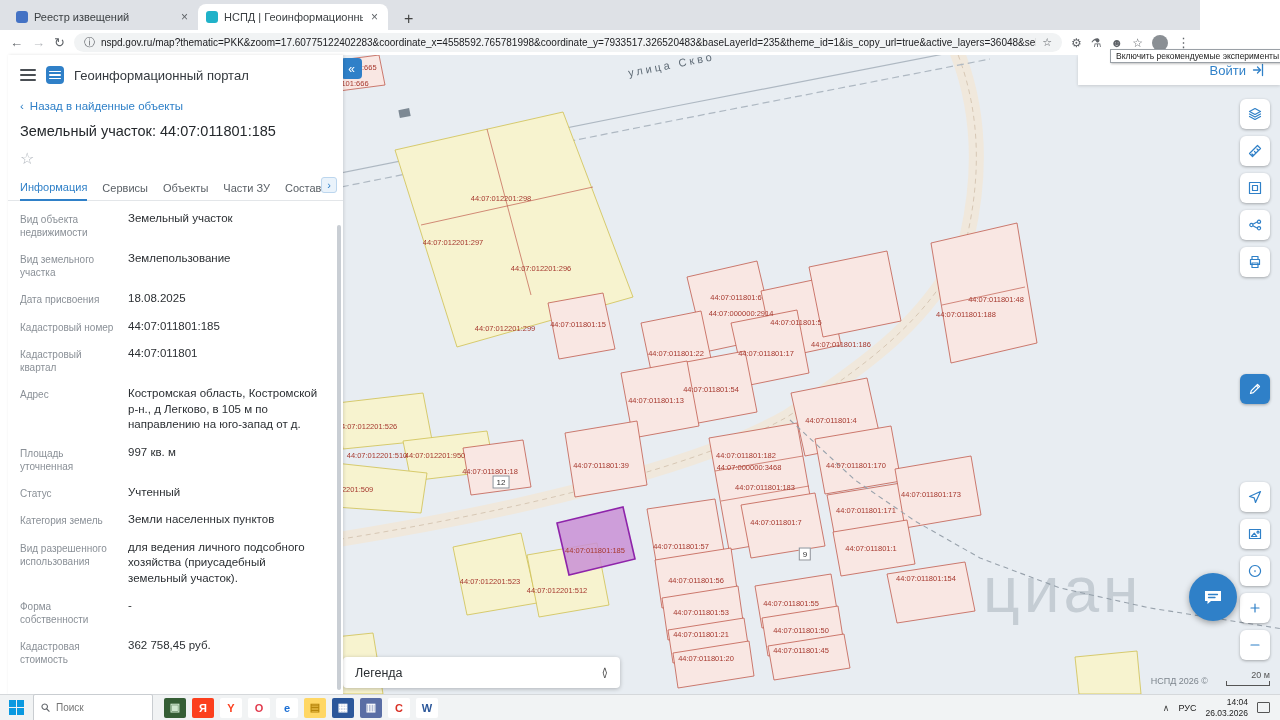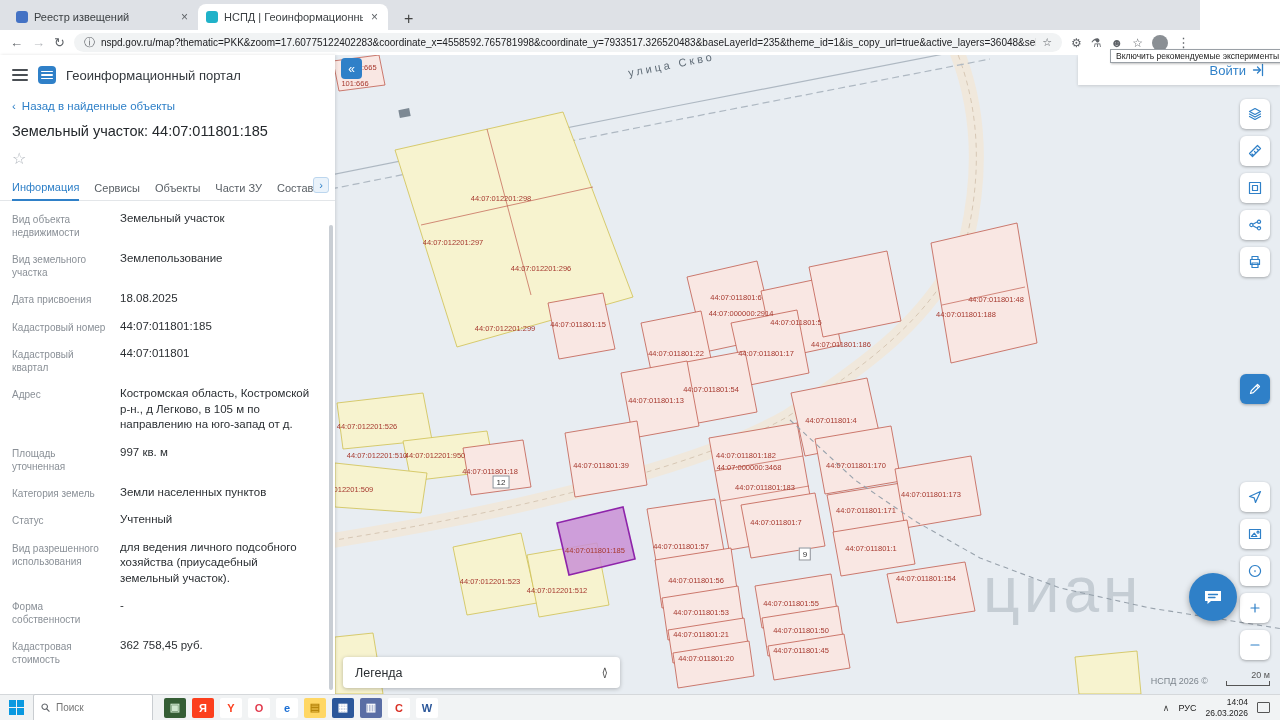--- a/index.html
+++ b/index.html
@@ -22,21 +22,21 @@
 #urlpill .sicon{color:#5f6368;font-size:11px}
 #addricons{display:flex;align-items:center;gap:9px}
 .aicon{color:#5f6368;font-size:12px}
 .avatar{width:16px;height:16px;border-radius:50%;background:#8a8f94}
 .kebab{color:#5f6368;font-size:13px}
 
 
 #tooltip{position:absolute;left:1110px;top:49px;background:#fff;border:1px solid #9aa0a6;font-size:8.5px;color:#222;padding:1px 5px;z-index:60;box-shadow:1px 1px 2px rgba(0,0,0,.25);white-space:nowrap}
 
 
-#panel{position:absolute;left:0;top:55px;width:335px;height:639px;background:#fff;z-index:10;box-shadow:1px 0 3px rgba(0,0,0,.12)}
+#panel{position:absolute;left:8px;top:55px;width:335px;height:639px;background:#fff;z-index:10;box-shadow:1px 0 3px rgba(0,0,0,.12)}
 #phead{display:flex;align-items:center;gap:10px;padding:11px 12px 8px}
 .burger{width:16px;display:flex;flex-direction:column;gap:3px}
 .burger i{height:2px;background:#4a4f54;border-radius:1px}
 .plogo{width:18px;height:18px;border-radius:4px;background:#2f80c8;display:flex;flex-direction:column;justify-content:center;gap:2px;padding:0 3px}
 .plogo i{height:1.5px;background:#fff;border-radius:1px}
 #apptitle{font-size:13px;color:#33383d}
 #backlink{display:flex;align-items:center;gap:6px;color:#2f80c8;font-size:11.5px;padding:8px 12px 2px}
 #objtitle{font-size:14.5px;font-weight:500;color:#24282c;padding:9px 12px 4px}
 #star{padding:6px 12px 2px;color:#aeb4bb;font-size:16px}
 #ptabs{display:flex;gap:15px;padding:4px 12px 0;border-bottom:1px solid #e3e6e9;position:relative;align-items:flex-end}
@@ -179,26 +179,26 @@
       </div>
       <div class="frow">
         <div class="flabel">Адрес</div>
         <div class="fvalue">Костромская область, Костромской р-н., д Легково, в 105 м по направлению на юго-запад от д.</div>
       </div>
       <div class="frow">
         <div class="flabel">Площадь уточненная</div>
         <div class="fvalue">997 кв. м</div>
       </div>
       <div class="frow">
+        <div class="flabel">Статус</div>
+        <div class="fvalue">Учтенный</div>
+      </div>
+      <div class="frow">
         <div class="flabel">Категория земель</div>
         <div class="fvalue">Земли населенных пунктов</div>
-      </div>
-      <div class="frow">
-        <div class="flabel">Статус</div>
-        <div class="fvalue">Учтенный</div>
       </div>
       <div class="frow">
         <div class="flabel">Вид разрешенного использования</div>
         <div class="fvalue">для ведения личного подсобного хозяйства (приусадебный земельный участок).</div>
       </div>
       <div class="frow">
         <div class="flabel">Форма собственности</div>
         <div class="fvalue">-</div>
       </div>
       <div class="frow">

